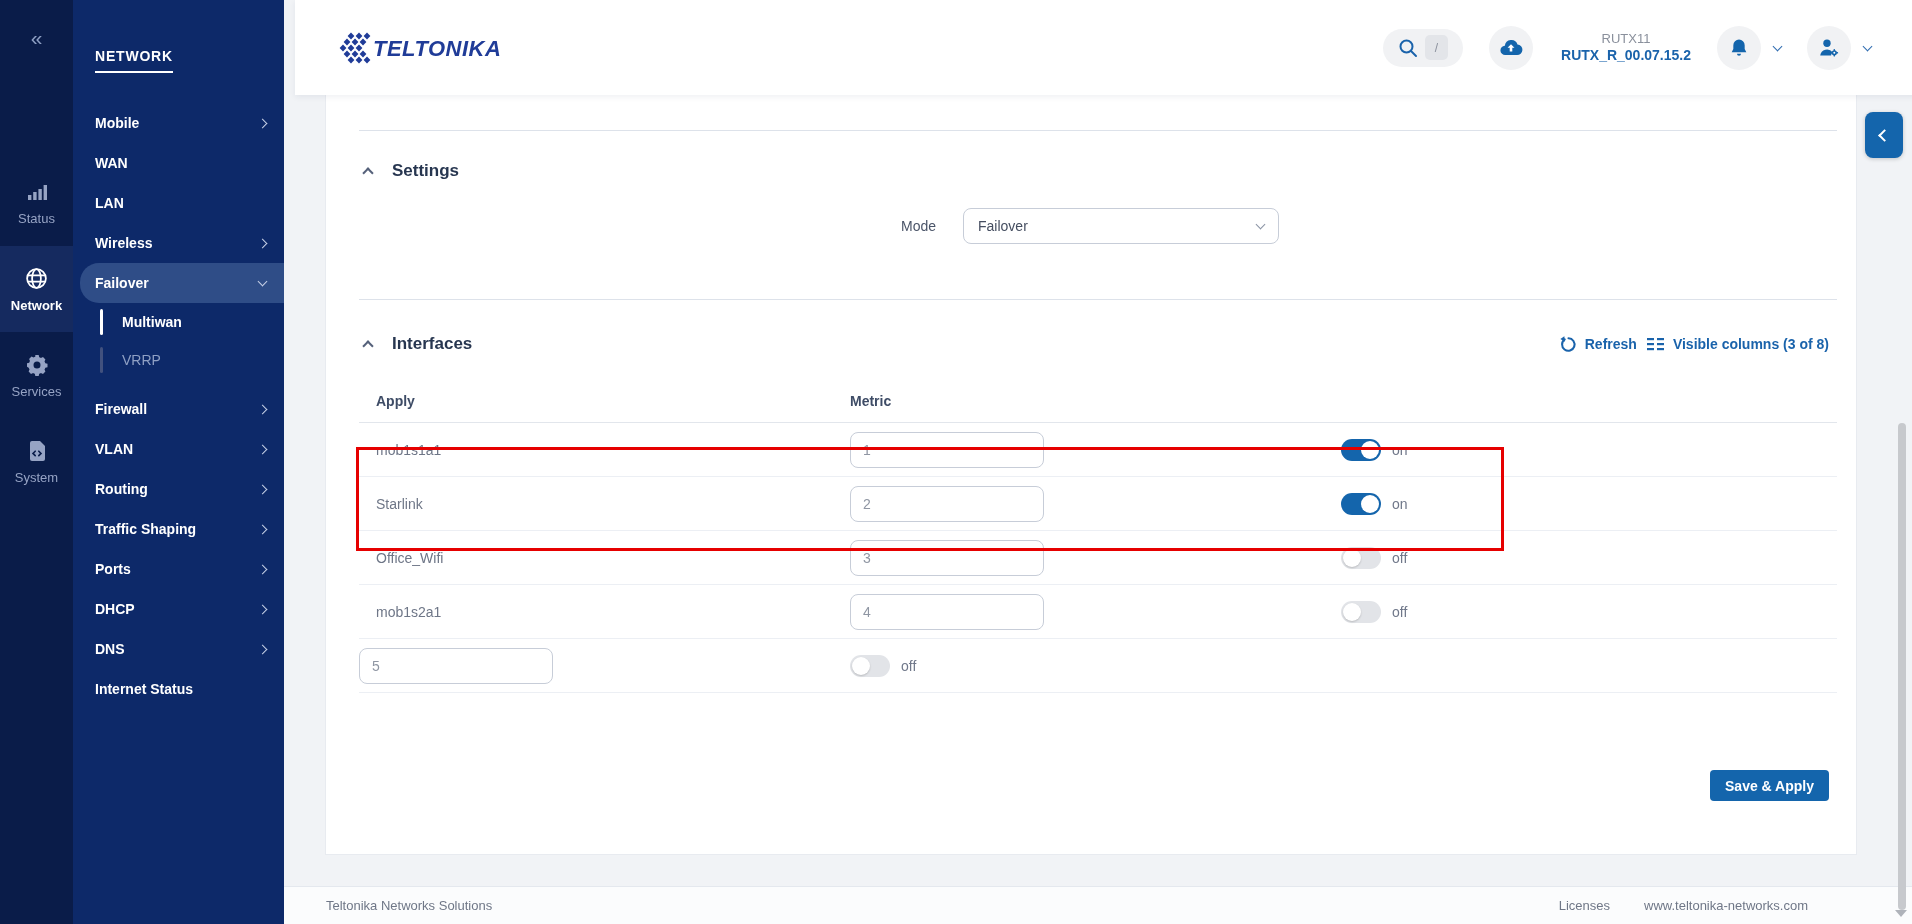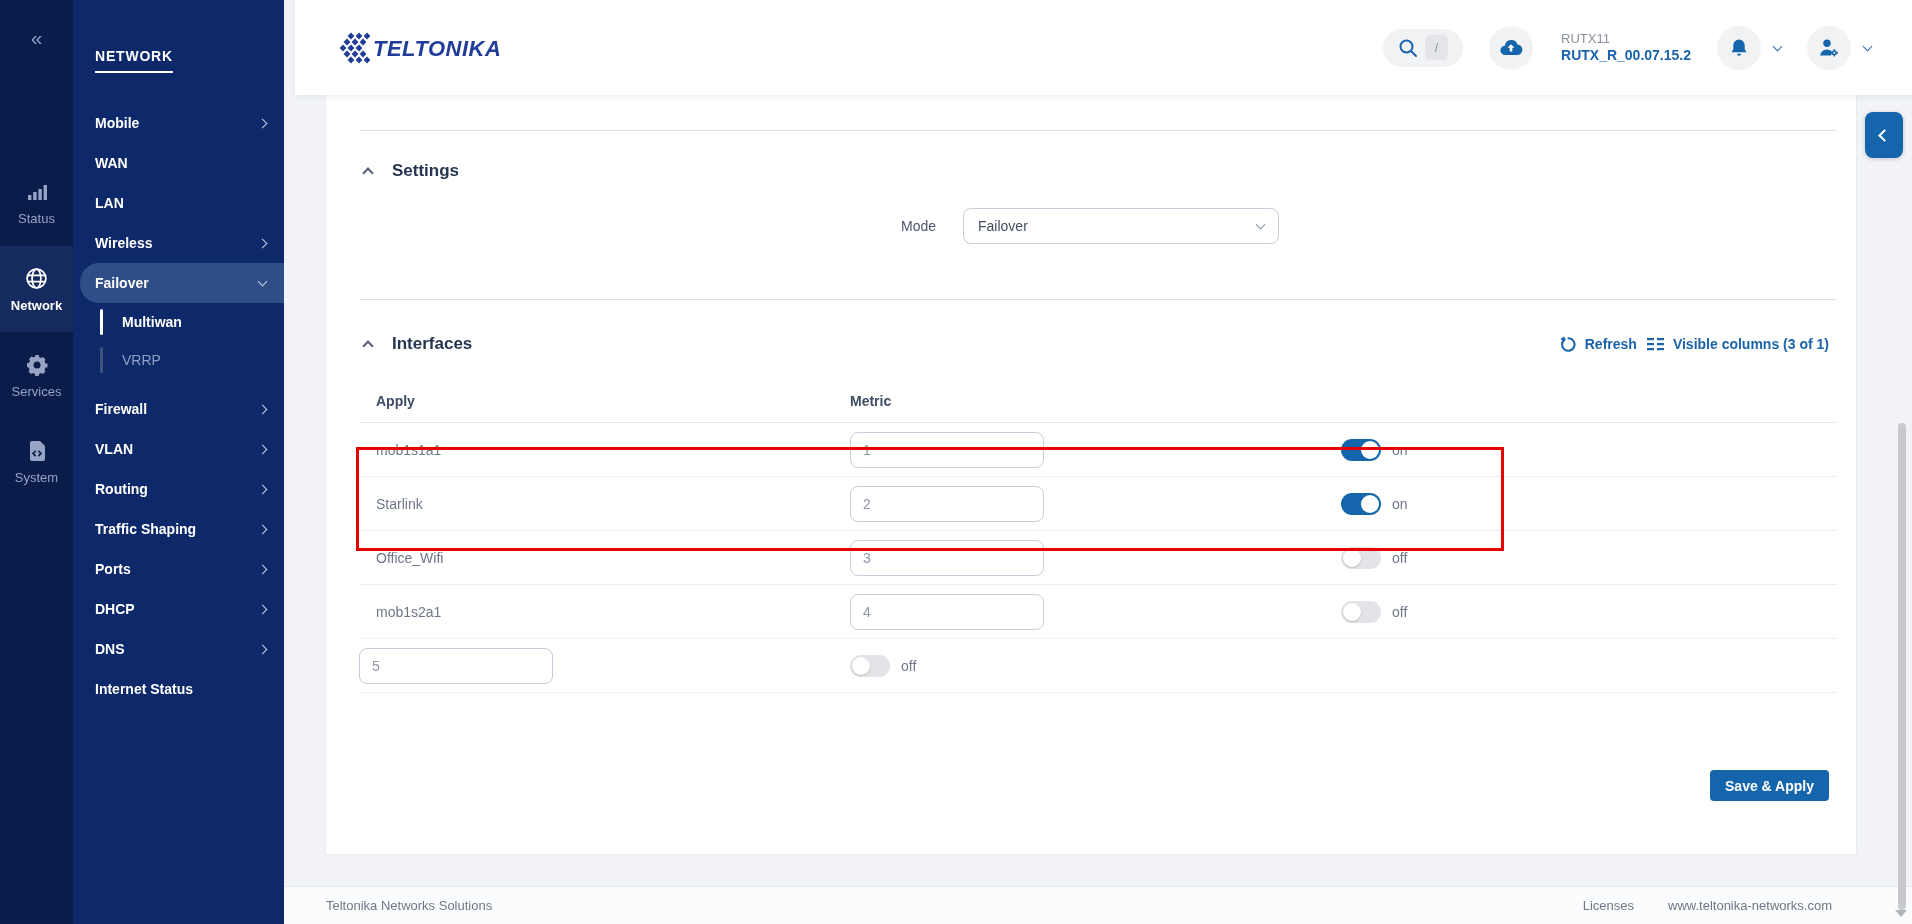--- a/index.html
+++ b/index.html
@@ -39,21 +39,21 @@
   .chev.white { border-color:#FFFFFF; width:9px; height:9px; border-width:2px; }
   .chev.left  { transform:rotate(135deg); }
 
   
   .topbar { position:absolute; left:295px; top:0; width:1628px; height:95px; background:#FFFFFF; z-index:20; box-shadow:0 2px 6px rgba(25,39,80,0.07); display:flex; align-items:center; }
   .logo { margin-left:42px; display:flex; align-items:center; }
   .topbar-right { position:absolute; right:52px; top:0; height:95px; display:flex; align-items:center; gap:26px; }
   .search-pill { width:80px; height:38px; background:#F1F2F4; border-radius:19px; display:flex; align-items:center; justify-content:center; gap:7px; cursor:pointer; }
   .slash-chip { width:23px; height:25px; background:#E3E5E9; border-radius:5px; color:#8A909C; font-size:12px; display:flex; align-items:center; justify-content:center; }
   .icon-circle { width:44px; height:44px; border-radius:50%; background:#F1F2F4; display:flex; align-items:center; justify-content:center; cursor:pointer; }
-  .device-block { line-height:1.25; margin-left:2px; }
+  .device-block { line-height:1.25; margin-left:2px;text-align:center; }
   .device-model { font-size:13px; color:#8A909C; }
   .device-fw { font-size:14px; color:#1A63AB; font-weight:bold; }
   .hgroup { display:flex; align-items:center; gap:13px; }
 
   
   .content { position:absolute; left:284px; top:95px; width:1628px; height:791px; background:#F1F3F6; z-index:10; }
   .card { position:absolute; left:41px; top:0; width:1532px; height:760px; background:#FFFFFF; border:1px solid #E8EBF0; border-top:none; }
   .divider { border-top:1px solid #DDE2EA; margin:0 19px 0 33px; }
   .div1 { margin-top:35px; }
   .div2 { margin-top:55px; }
@@ -85,21 +85,21 @@
   .red-box { position:absolute; left:30px; top:352px; width:1148px; height:104px; border:3px solid #E60000; pointer-events:none; z-index:15; }
 
   .save-btn { position:absolute; top:675px; right:27px; height:31px; padding:0 15px; background:#1465AC; color:#FFFFFF; font-size:14px; font-weight:bold; border:none; border-radius:4px; cursor:pointer; font-family:"Liberation Sans",sans-serif; }
 
   
   .panel-tab { position:absolute; left:1865px; top:112px; width:38px; height:46px; background:#1465AC; border-radius:8px; z-index:40; display:flex; align-items:center; justify-content:center; cursor:pointer; box-shadow:0 1px 4px rgba(0,0,0,0.2); }
   .scroll-thumb { position:absolute; left:1898px; top:423px; width:8px; height:487px; background:#C7C9CD; border-radius:4px; z-index:50; }
   .scroll-corner { position:absolute; left:1895px; top:910px; width:0; height:0; border-left:6px solid transparent; border-right:6px solid transparent; border-top:7px solid #AFB3BA; z-index:50; }
 
   
-  .footer { position:absolute; left:284px; top:886px; width:1628px; height:38px; background:#FBFCFD; border-top:1px solid #E4E8EE; display:flex; align-items:center; justify-content:space-between; padding:0 80px 0 42px; font-size:13px; color:#6F7787; z-index:20; }
+  .footer { position:absolute; left:284px; top:886px; width:1628px; height:38px; background:#FBFCFD; border-top:1px solid #E4E8EE; display:flex; align-items:center; justify-content:space-between; padding:0 104px 0 42px; font-size:13px; color:#6F7787; z-index:20; }
   .footer-links { display:flex; gap:34px; }
   .footer a, .footer .flink { color:#6F7787; text-decoration:none; cursor:pointer; }
 </style>
 </head>
 <body>
 
 <aside class="rail">
   <div class="rail-collapse">«</div>
 
   <div class="rail-item ri-status">
@@ -323,21 +323,21 @@
           <svg width="18" height="15" viewBox="0 0 18 15">
             <g fill="#1A63AB">
               <rect x="0" y="1" width="7" height="2.2"></rect>
                 <rect x="0" y="6" width="7" height="2.2"></rect>
                 <rect x="0" y="11" width="7" height="2.2"></rect>
               <rect x="10" y="1" width="7" height="2.2"></rect>
                 <rect x="10" y="6" width="7" height="2.2"></rect>
                 <rect x="10" y="11" width="7" height="2.2"></rect>
             </g>
           </svg>
-          <span>Visible columns (3 of 1)</span>
+          <span>Visible columns (3 of 8)</span>
         </div>
       </div>
     </div>
 
     <div class="thead">
       <div class="col-name">Apply</div>
       <div class="col-metric">Metric</div>
     </div>
 
     <div class="trow">

